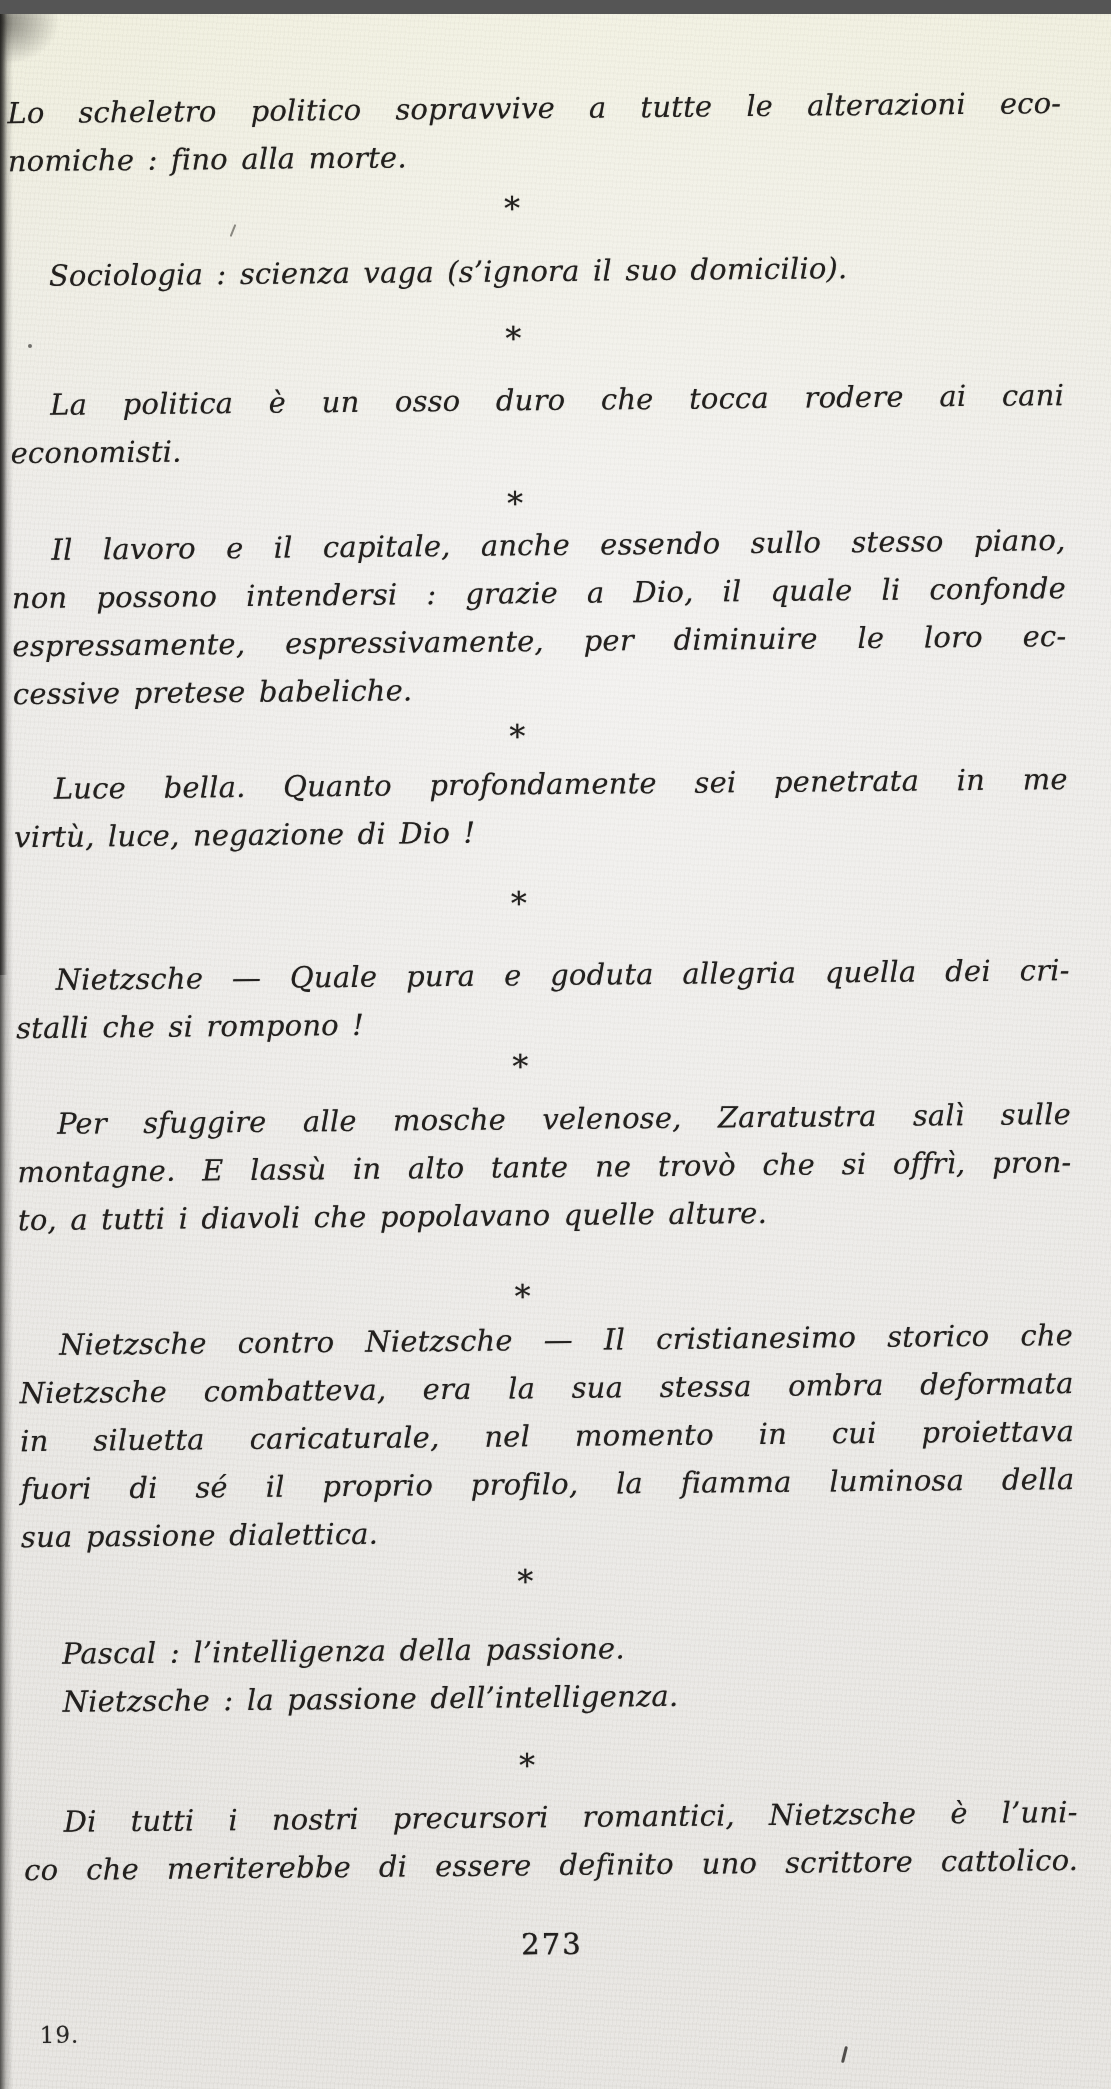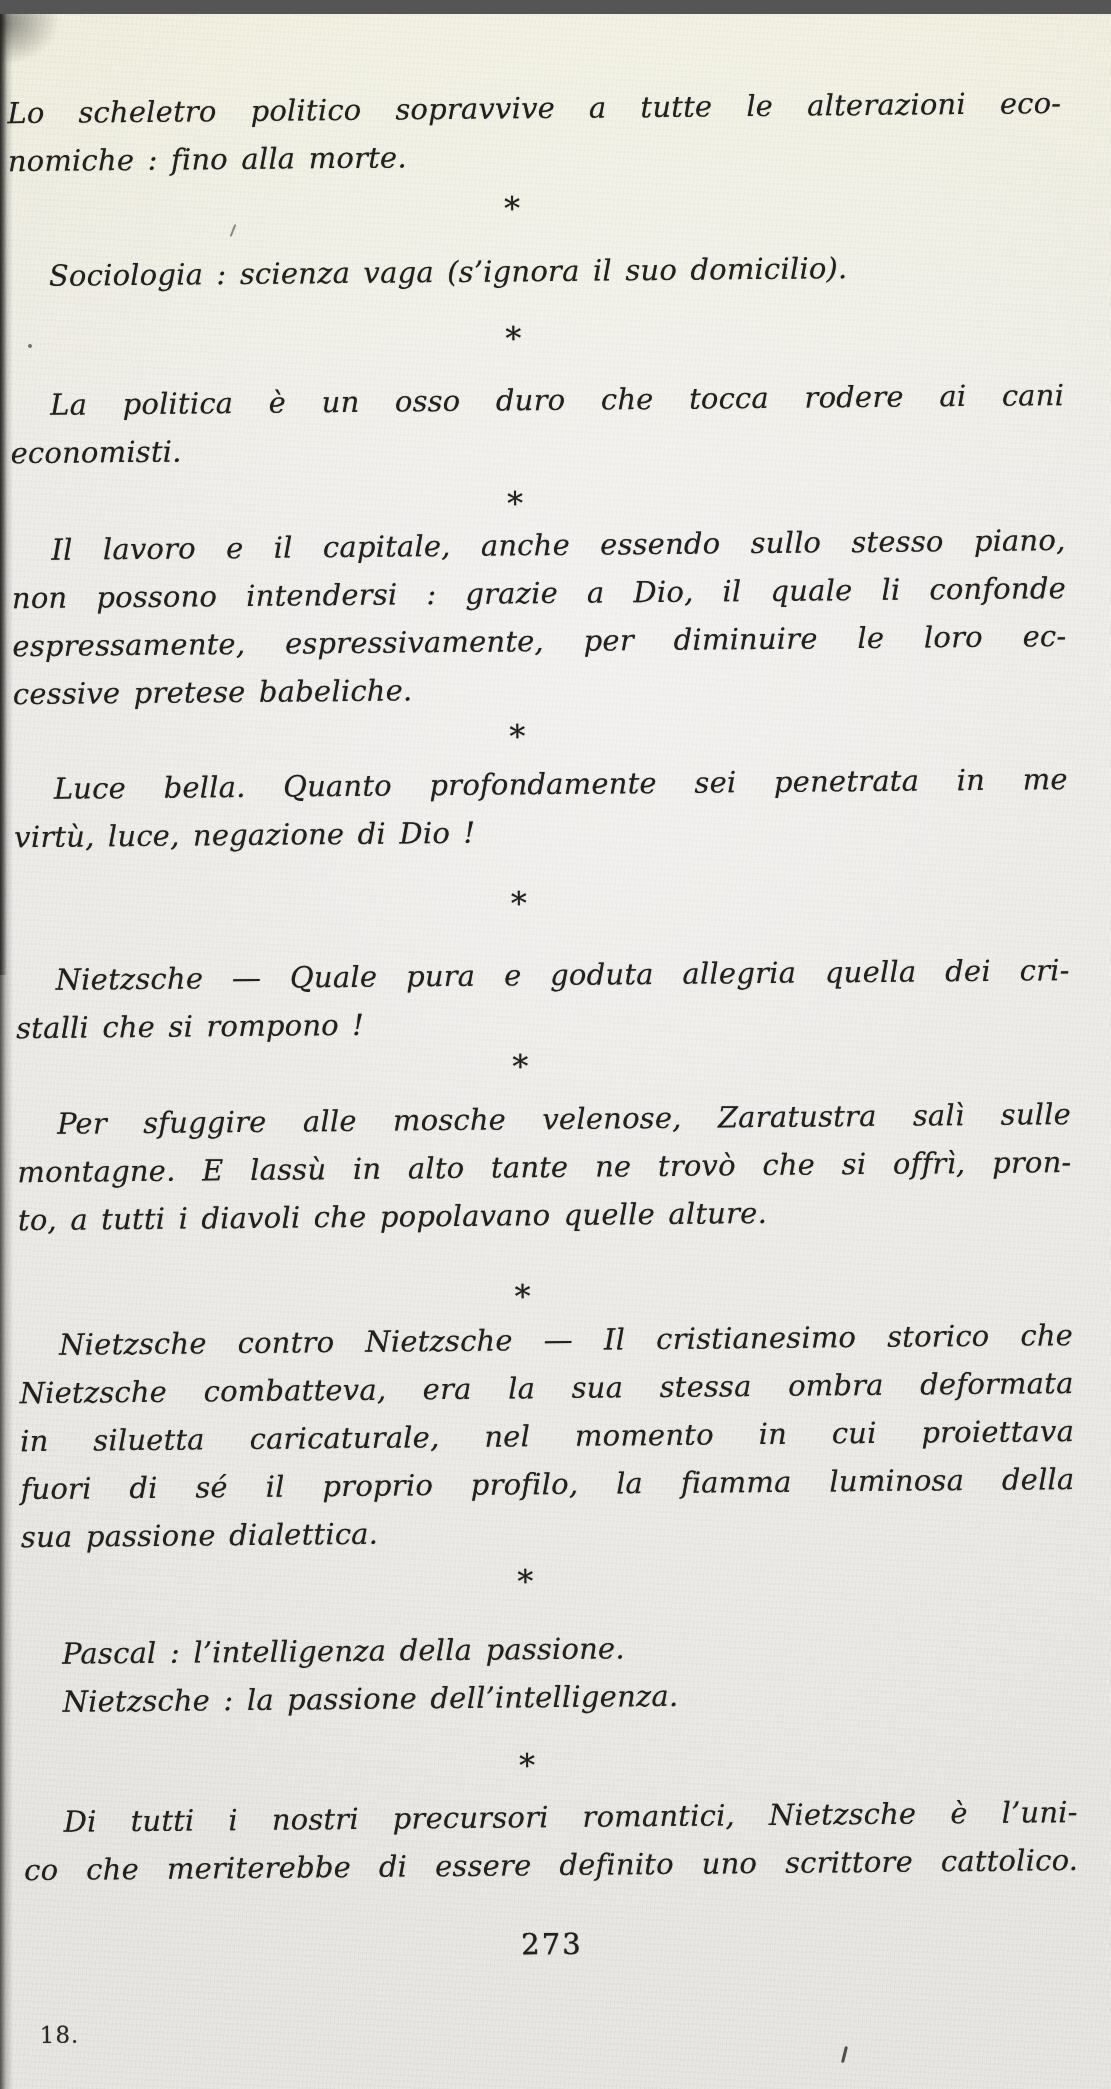--- a/index.html
+++ b/index.html
@@ -161,21 +161,21 @@
           <div class="line i">Pascal : l’intelligenza della passione.</div>
           <div class="line i">Nietzsche : la passione dell’intelligenza.</div>
         </div>
         <div class="block sep"><span class="ast">*</span></div>
         <div class="block para">
           <div class="line j i">Di tutti i nostri precursori romantici, Nietzsche è l’uni-</div>
           <div class="line j">co che meriterebbe di essere definito uno scrittore cattolico.</div>
         </div>
       </div>
     <div class="pageno">273</div>
-    <div class="sig">18.</div>
+    <div class="sig">19.</div>
   </div>
   <div class="edge-left"></div>
   <div class="edge-left-top"></div>
   <div class="corner-smudge"></div>
   <div class="edge-bottom"></div>
   <div class="speck-1"></div>
   <div class="speck-2"></div>
   <div class="speck-3"></div>
 </div>
 

